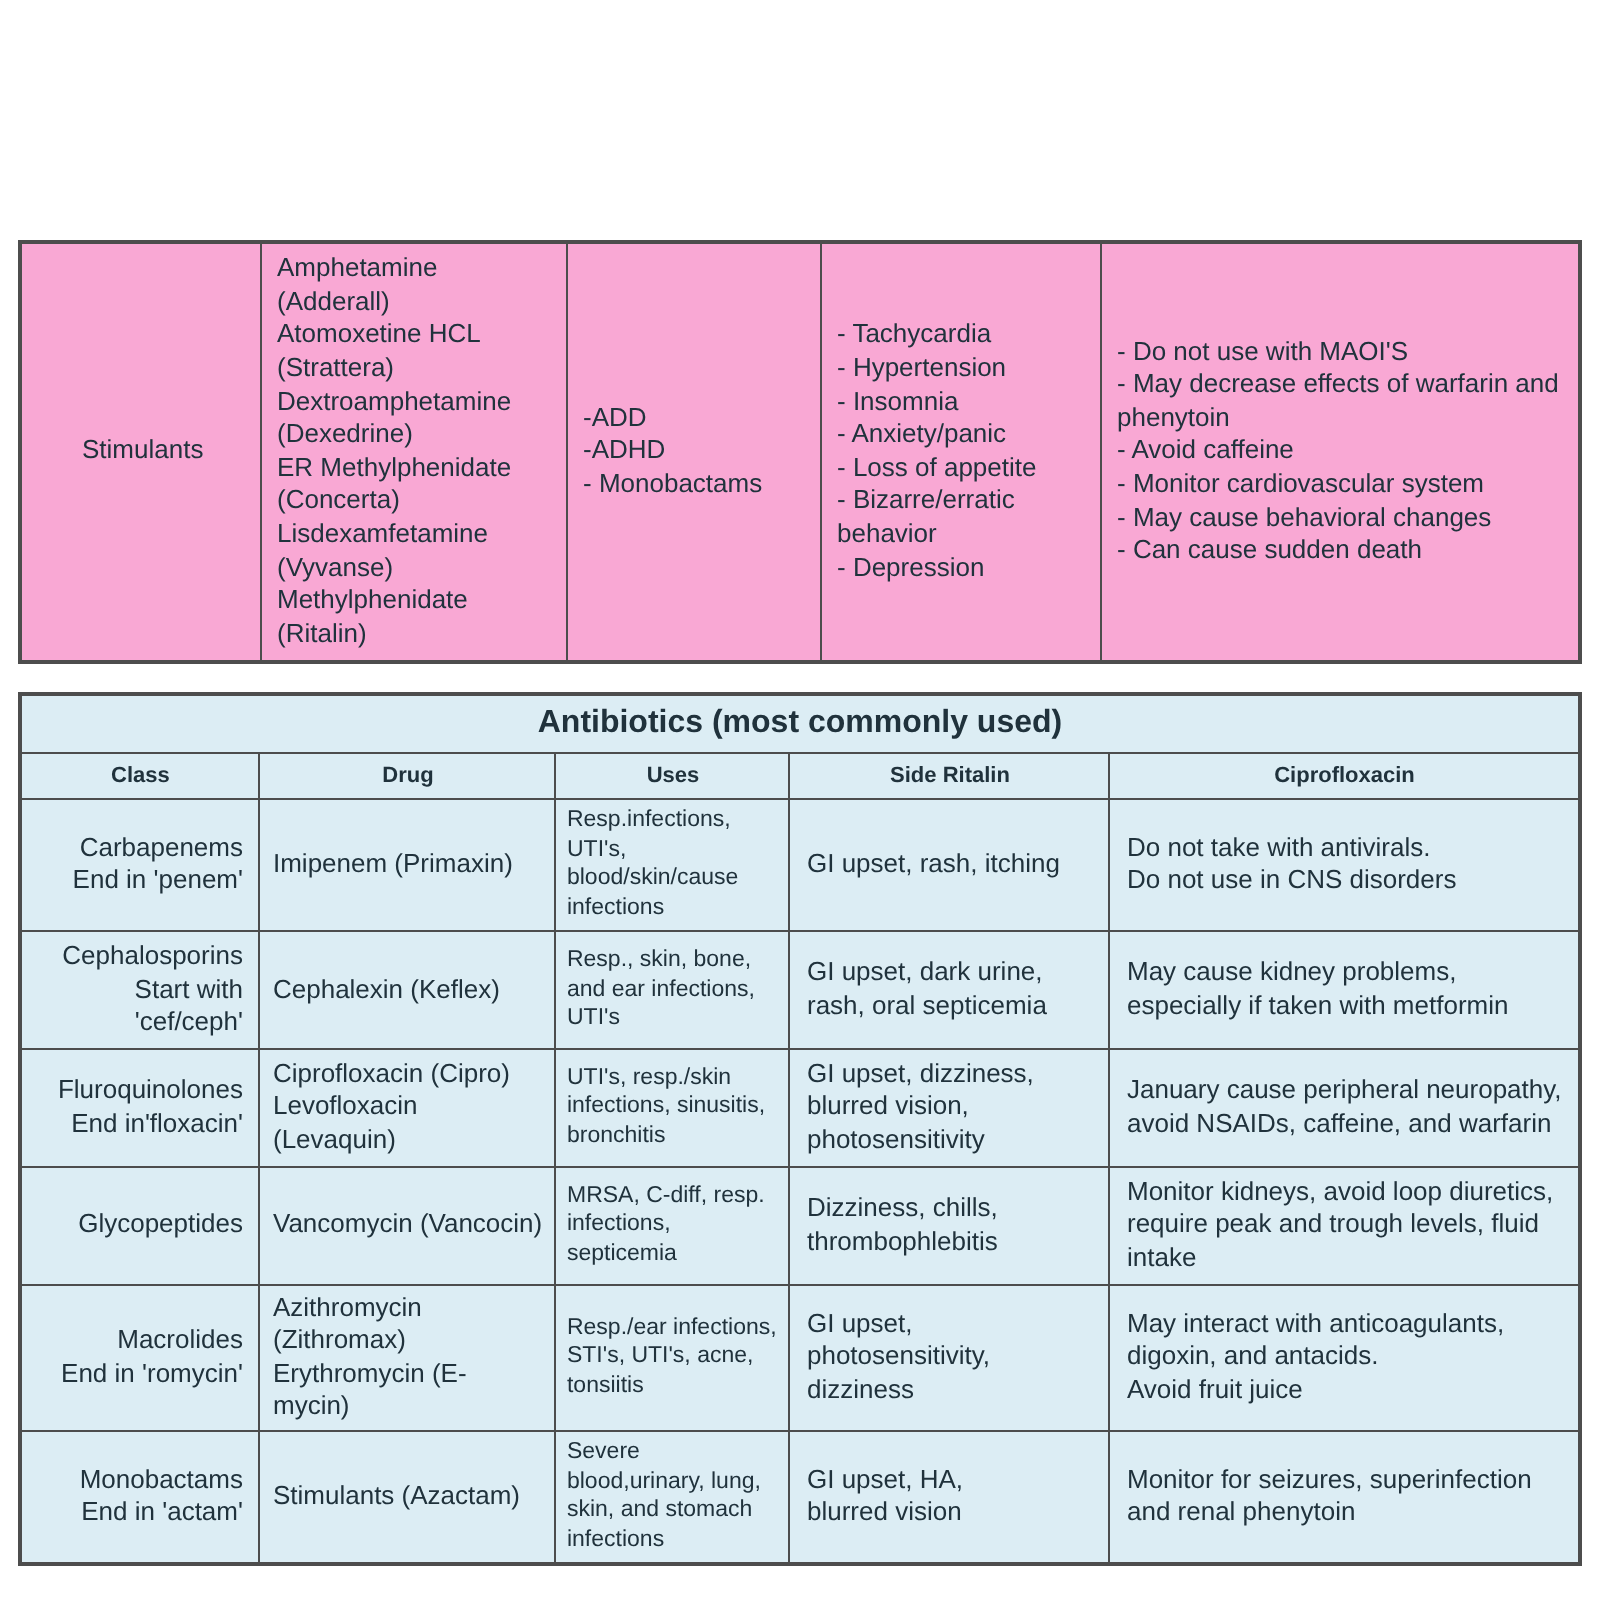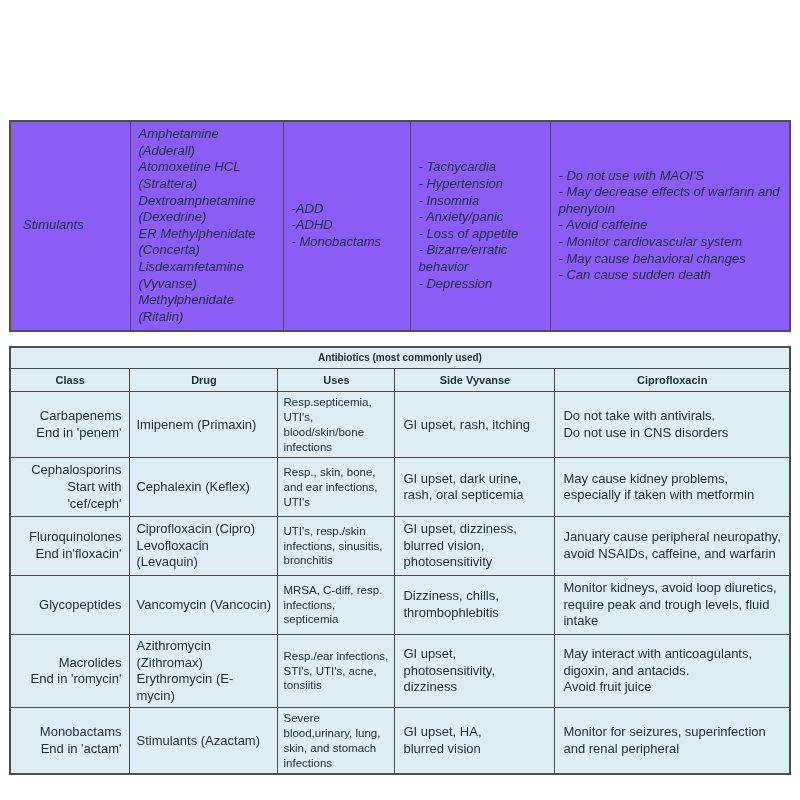--- a/index.html
+++ b/index.html
@@ -25,29 +25,29 @@
     border: 1px solid #4d4d4d;
     padding: 4px 8px;
     vertical-align: middle;
     font-size: 13px;
     line-height: 1.28;
     white-space: pre-line;
     overflow: hidden;
   }
   
   .stim-table { border: 2px solid #4d4d4d; margin-bottom: 14px; }
-  .stim-table td { background: #8b5cf6; font-style: italic; }
-  .stim-table .col-class { padding-left: 12px; }
+  .stim-table td { background: #f9a8d4; }
+  .stim-table .col-class { padding-left: 30px; }
   
   .abx-table { border: 2px solid #4d4d4d; }
   .abx-table td, .abx-table th { background: #dcedf4; }
   .abx-table .title-row th {
     font-weight: bold;
     text-align: center;
-    font-size: 10px;
+    font-size: 16px;
     height: 22px;
     white-space: normal;
   }
   .abx-table .head-row th {
     font-weight: bold;
     text-align: center;
     font-size: 11px;
     height: 22px;
     white-space: normal;
   }
@@ -107,29 +107,29 @@
         <col style="width:235px">
     </colgroup>
     <tbody>
         <tr class="title-row">
       <th colspan="5">Antibiotics (most commonly used)</th>
     </tr>
     <tr class="head-row">
       <th>Class</th>
       <th>Drug</th>
       <th>Uses</th>
-      <th>Side Vyvanse</th>
+      <th>Side Ritalin</th>
       <th>Ciprofloxacin</th>
     </tr>
 
     <tr class="data-row">
       <td class="cell-class">Carbapenems
 End in 'penem'</td>
       <td class="cell-drug">Imipenem (Primaxin)</td>
-      <td class="cell-uses">Resp.septicemia, UTI's, blood/skin/bone infections</td>
+      <td class="cell-uses">Resp.infections, UTI's, blood/skin/cause infections</td>
       <td class="cell-side">GI upset, rash, itching</td>
       <td class="cell-cons">Do not take with antivirals.
 Do not use in CNS disorders</td>
     </tr>
 
     <tr class="data-row">
       <td class="cell-class">Cephalosporins
 Start with 'cef/ceph'</td>
       <td class="cell-drug">Cephalexin (Keflex)</td>
       <td class="cell-uses">Resp., skin, bone, and ear infections, UTI's</td>
@@ -166,18 +166,18 @@
 Avoid fruit juice</td>
     </tr>
 
     <tr class="data-row">
       <td class="cell-class">Monobactams
 End in 'actam'</td>
       <td class="cell-drug">Stimulants (Azactam)</td>
       <td class="cell-uses">Severe blood,urinary, lung, skin, and stomach infections</td>
       <td class="cell-side">GI upset, HA,
 blurred vision</td>
-      <td class="cell-cons">Monitor for seizures, superinfection and renal peripheral</td>
+      <td class="cell-cons">Monitor for seizures, superinfection and renal phenytoin</td>
     </tr>
   </tbody>
     </table>
 
 </div>
 
 </body></html>

